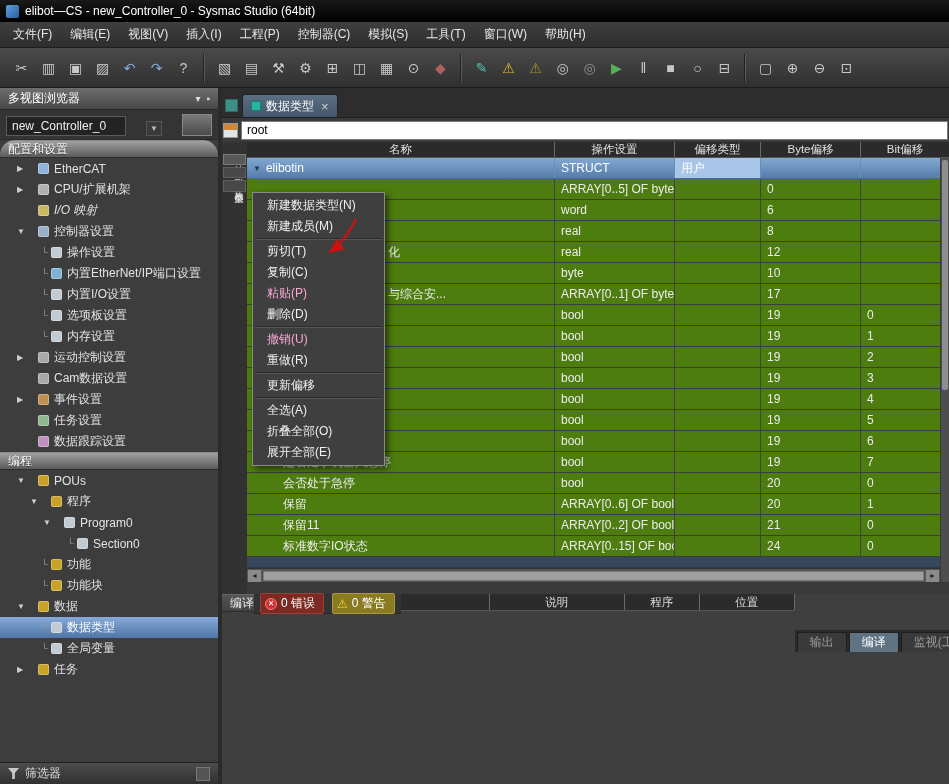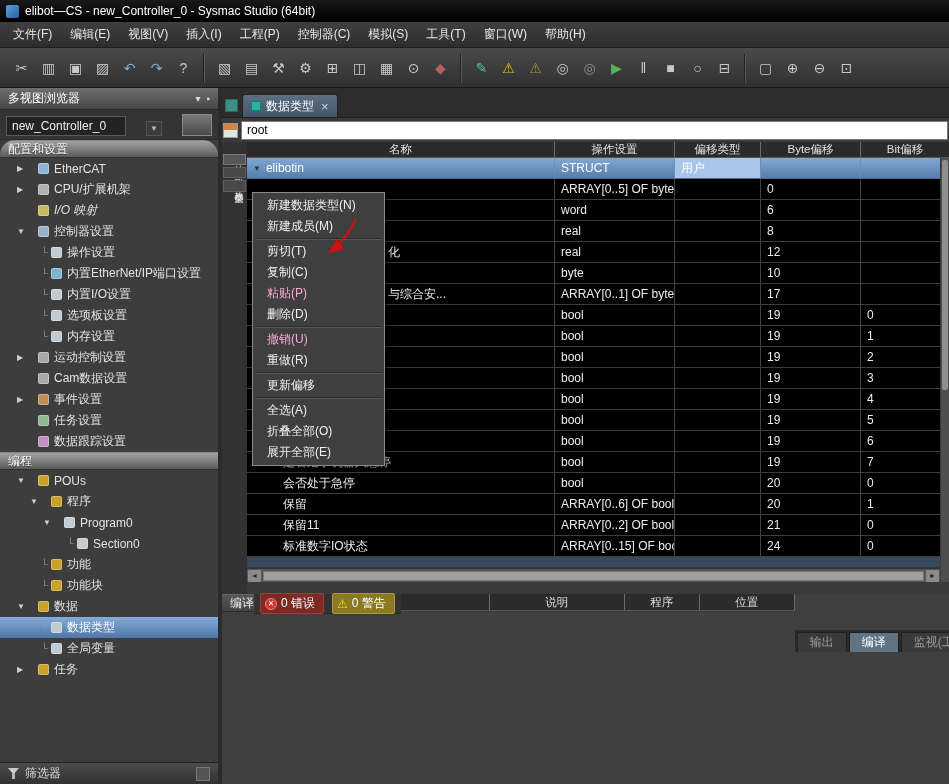--- a/index.html
+++ b/index.html
@@ -57,21 +57,21 @@
 .editor-body{position:relative;height:452px;display:flex;}
 .side-tabs{width:25px;background:#323232;display:flex;flex-direction:column;gap:2px;padding-top:12px;
   align-items:center;flex:none;}
 .side-tab{width:23px;writing-mode:vertical-rl;text-orientation:upright;background:#484848;border:1px solid #5f5f5f;
   color:#e6e6e6;font-size:9px;padding:3px 0;letter-spacing:1px;text-align:center;}
 .side-tab.active{background:#585858;border-color:#7a7a7a;}
 .table-wrap{position:relative;flex:1;overflow:hidden;}
 .thead{height:16px;background:#2b2b2b;border-bottom:1px solid #555;display:flex;color:#e0e0e0;}
 .th{display:flex;align-items:center;justify-content:center;font-size:11.5px;border-left:1px solid #6a6a6a;}
 .th.name{width:307px;border-left:none;}.th.type{width:120px;}.th.offt{width:86px;}.th.byte{width:100px;}.th.bit{flex:1;}
-.trow{height:21px;display:flex;background:#000000;border-bottom:1px solid #3c3c3c;color:#ececec;align-items:stretch;}
+.trow{height:21px;display:flex;background:#4d7c0f;border-bottom:1px solid #3c3c3c;color:#ececec;align-items:stretch;}
 .tc{display:flex;align-items:center;padding-left:6px;border-left:1px solid #424242;overflow:hidden;white-space:nowrap;}
 .tc.name{width:307px;border-left:none;}.tc.type{width:120px;}.tc.offt{width:86px;text-align:center;}.tc.byte{width:100px;}.tc.bit{flex:1;}
 .trow.sel{background:linear-gradient(#82a7d2,#567dab);border-bottom-color:#4a6a94;color:#fff;}
 .trow.sel .tc{border-left-color:#6a8fb8;}
 .trow.sel .tc.offt{background:#a9c6e8;}
 .row-arrow{font-size:8px;color:#22384f;margin-right:5px;}
 .nm.member{padding-left:30px;}
 .nm.pad{padding-left:135px;}
 .partial-row{height:11px;background:#37475c;border-bottom:1px solid #2c3a4c;}
 .hscroll{height:14px;width:calc(100% - 9px);background:#555;display:flex;align-items:center;border-top:1px solid #333;}

